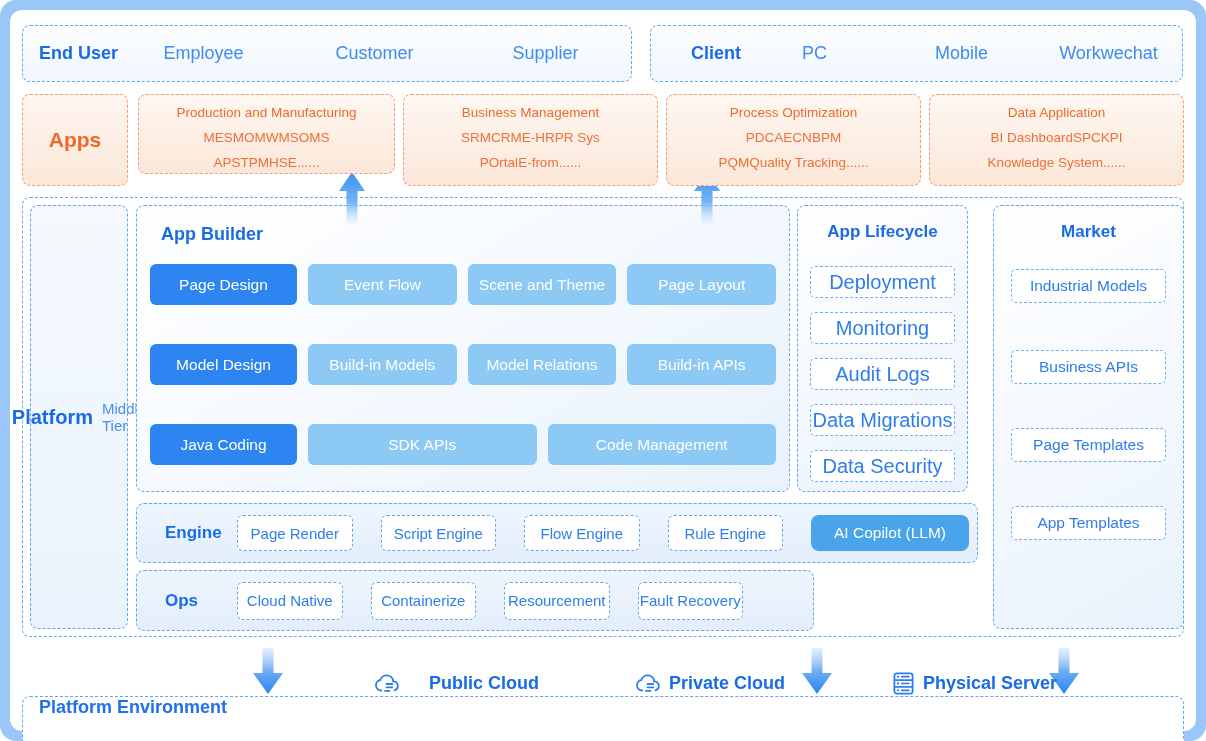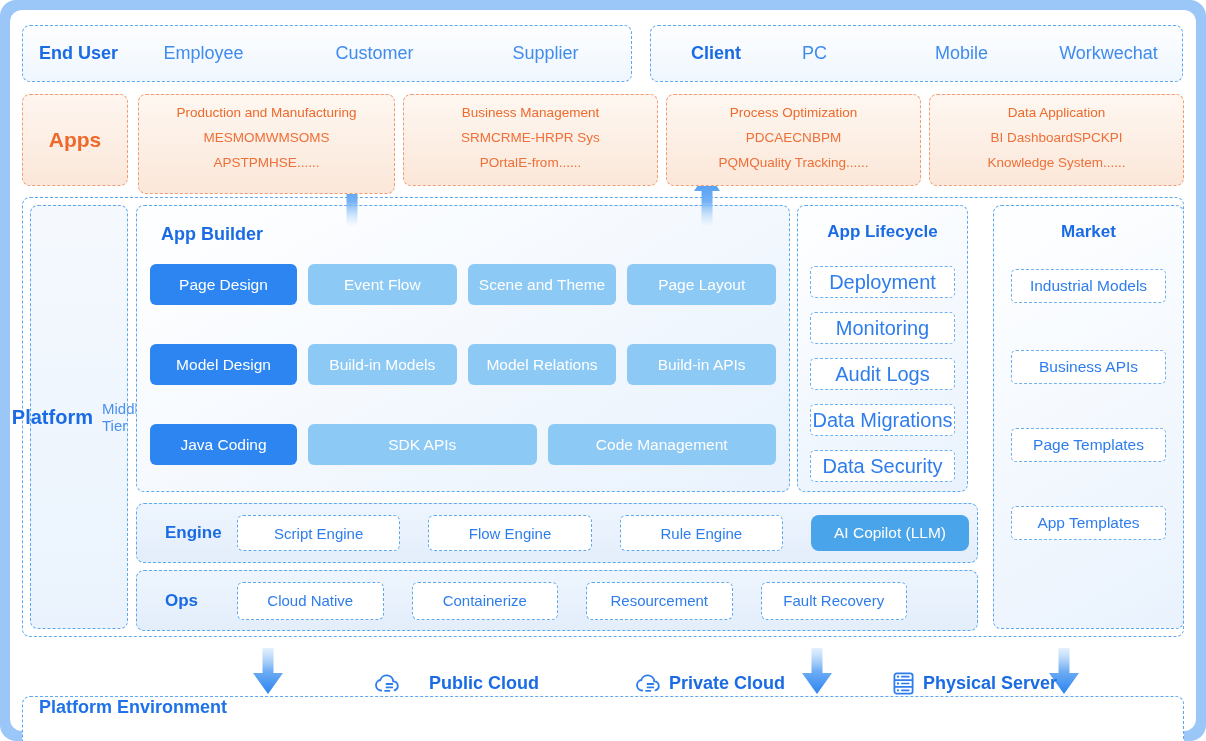--- a/index.html
+++ b/index.html
@@ -151,28 +151,29 @@
         <div class="mk-item" style="top: 63px;">Industrial Models</div>
         <div class="mk-item" style="top: 144px;">Business APIs</div>
         <div class="mk-item" style="top: 222px;">Page Templates</div>
         <div class="mk-item" style="top: 300px;">App Templates</div>
       </div>
   </div>
 
   <div class="abs dashed-blue hrow" style="left:136px;top:503px;width:842px;height:60px;padding-right:8px;">
     <span class="hrow-label">Engine</span>
     <div class="hrow-items">
+        <div class="row-chip">Page Render</div>
         <div class="row-chip">Script Engine</div>
         <div class="row-chip">Flow Engine</div>
         <div class="row-chip">Rule Engine</div>
         <div class="copilot-chip">AI Copilot (LLM)</div>
       </div>
   </div>
 
-  <div class="abs dashed-blue hrow" style="left:136px;top:570px;width:842px;height:61px;padding-right:70px;">
+  <div class="abs dashed-blue hrow" style="left:136px;top:570px;width:678px;height:61px;padding-right:70px;">
     <span class="hrow-label">Ops</span>
     <div class="hrow-items">
         <div class="row-chip ops-chip">Cloud Native</div>
         <div class="row-chip ops-chip">Containerize</div>
         <div class="row-chip ops-chip">Resourcement</div>
         <div class="row-chip ops-chip">Fault Recovery</div>
       </div>
   </div>
 
   <div class="abs dashed-blue env-box" style="left:22px;top:655px;width:1162px;height:56px;">
@@ -187,21 +188,21 @@
   </svg>
   <svg class="abs" style="left:253px;top:648px;" width="30" height="46" viewBox="0 0 30 46">
     <polygon points="9.5,0 20.5,0 20.5,25 30,25 15,46 0,25 9.5,25" fill="url(#gradDown)"></polygon>
   </svg>
   <svg class="abs" style="left:802px;top:648px;" width="30" height="46" viewBox="0 0 30 46">
     <polygon points="9.5,0 20.5,0 20.5,25 30,25 15,46 0,25 9.5,25" fill="url(#gradDown)"></polygon>
   </svg>
   <svg class="abs" style="left:1049px;top:648px;" width="30" height="46" viewBox="0 0 30 46">
     <polygon points="9.5,0 20.5,0 20.5,25 30,25 15,46 0,25 9.5,25" fill="url(#gradDown)"></polygon>
   </svg>
-<div class="abs dashed-orange app-group" style="left: 138px; top: 94px; width: 257px; height: 100px;">
+<div class="abs dashed-orange app-group" style="left: 138px; top: 94px; width: 257px; height: 80px;">
       <div class="group-title">Production and Manufacturing</div>
       <div class="group-row">
         <div class="group-item">MES</div>
         <div class="group-item">MOM</div>
         <div class="group-item">WMS</div>
         <div class="group-item">OMS</div>
       </div>
       <div class="group-row">
         <div class="group-item">APS</div>
         <div class="group-item">TPM</div>

